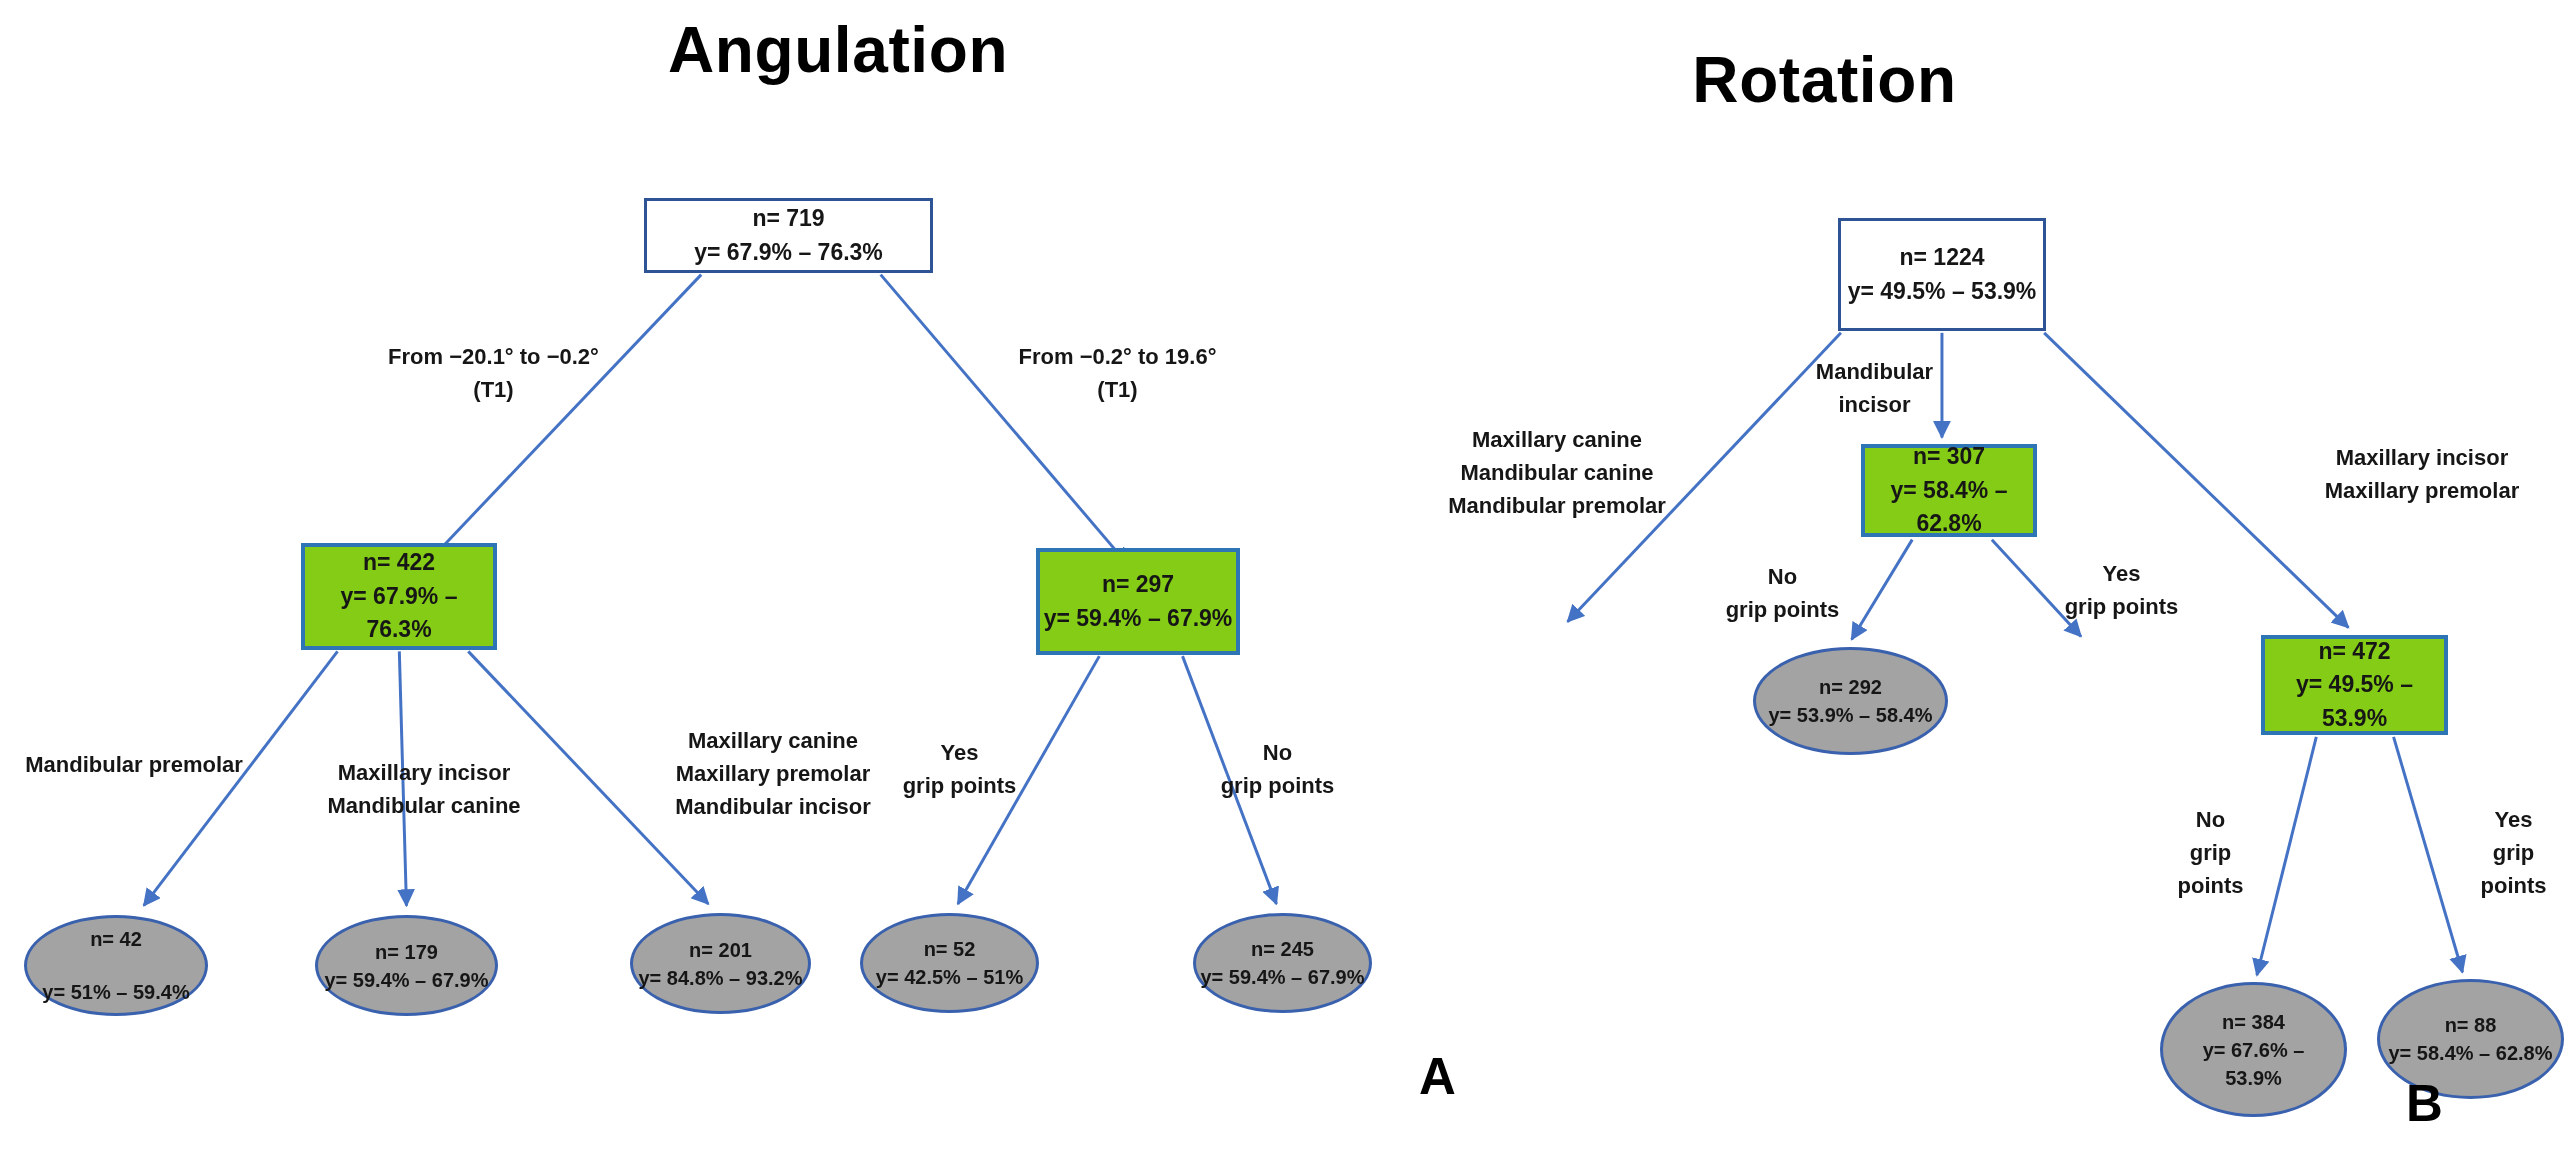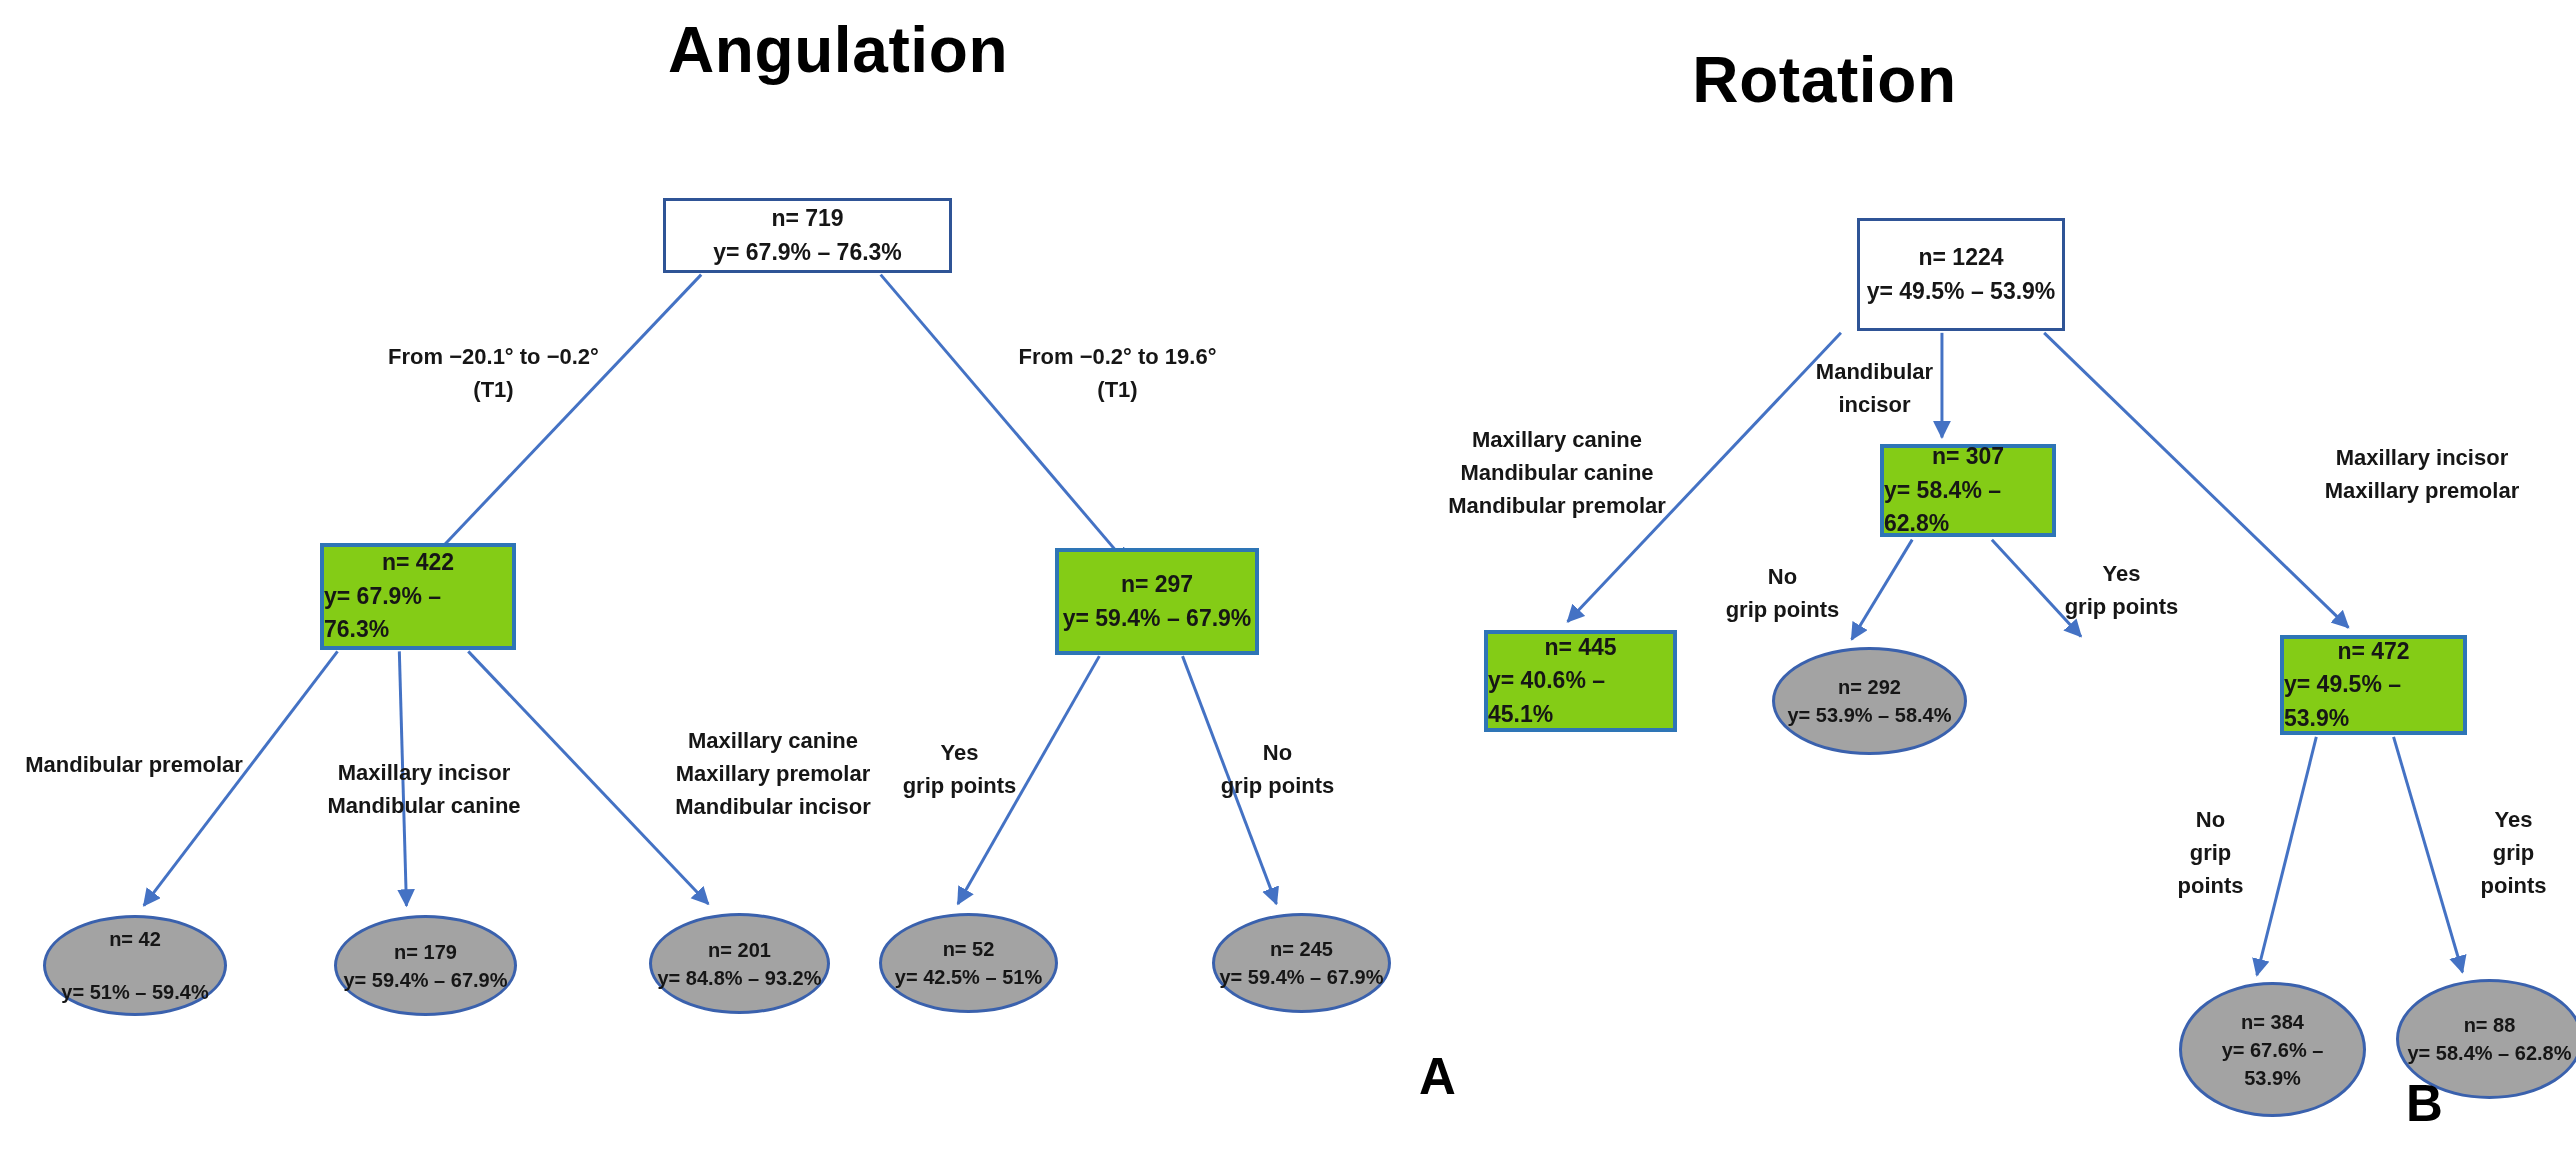--- a/index.html
+++ b/index.html
@@ -8,22 +8,22 @@
   #figure { position:relative; width:2576px; height:1150px; background:#ffffff; }
 
   #arrow-layer { position:absolute; left:0; top:0; width:2576px; height:1150px; }
 
   .panel-title { position:absolute; font-size:64px; font-weight:bold; color:#000000;
                  text-align:center; letter-spacing:0.6px; }
   .panel-letter { position:absolute; font-size:51px; font-weight:bold; color:#000;
                   text-align:center; }
 
   .node { position:absolute; display:flex; flex-direction:column; align-items:center;
-          justify-content:center; text-align:left; font-weight:bold; color:#161616;
-          box-sizing:border-box;margin-left:19px; }
+          justify-content:center; text-align:center; font-weight:bold; color:#161616;
+          box-sizing:border-box; }
   .box-root { background:#ffffff; border:3.6px solid #2f5496; font-size:23px; line-height:1.45; }
   .box-mid  { background:#84cc16; border:4.2px solid #2e75b6; font-size:23px; line-height:1.45; }
   .ellipse  { background:#a3a3a3; border:3.6px solid #3a61ad; border-radius:50%;
               font-size:20px; line-height:1.4; }
 
   .lbl { position:absolute; text-align:center; font-weight:bold; color:#161616;
          font-size:22px; line-height:1.5; }
 </style>
 </head>
 <body>
@@ -153,24 +153,20 @@
 
   <div class="lbl" style="left:1717px; top:560px; width:131px;">
     <div>No</div>
     <div>grip points</div>
   </div>
   <div class="lbl" style="left:2056px; top:557px; width:131px;">
     <div>Yes</div>
     <div>grip points</div>
   </div>
 
-  <div class="node box-mid" style="left:1465px; top:630px; width:193px; height:102px;">
-    <div>n= 445</div>
-    <div>y= 40.6% – 45.1%</div>
-  </div>
   <div class="node ellipse" style="left:1753px; top:647px; width:195px; height:108px;">
     <div>n= 292</div>
     <div>y= 53.9% – 58.4%</div>
   </div>
   <div class="node box-mid" style="left:2261px; top:635px; width:187px; height:100px;">
     <div>n= 472</div>
     <div>y= 49.5% – 53.9%</div>
   </div>
 
   <div class="lbl" style="left:2163px; top:803px; width:95px;">

